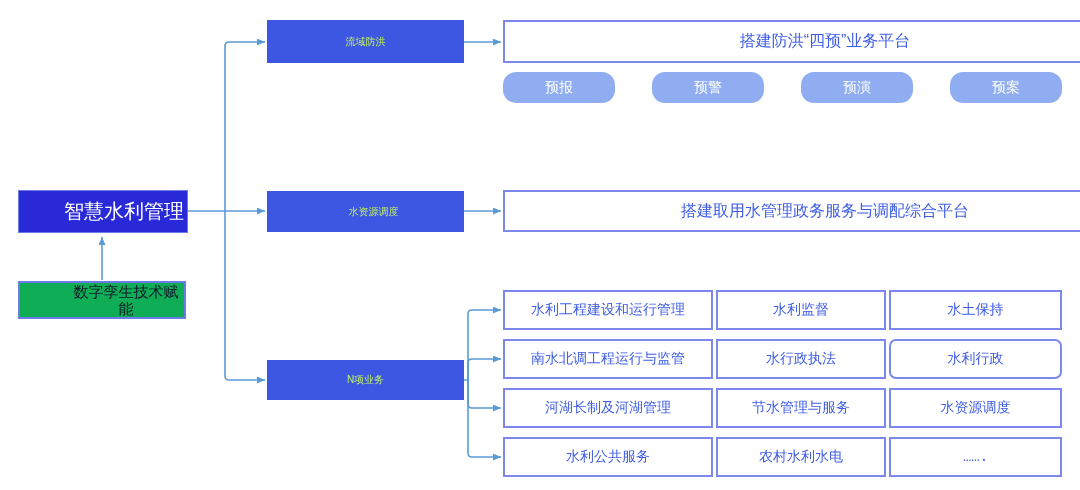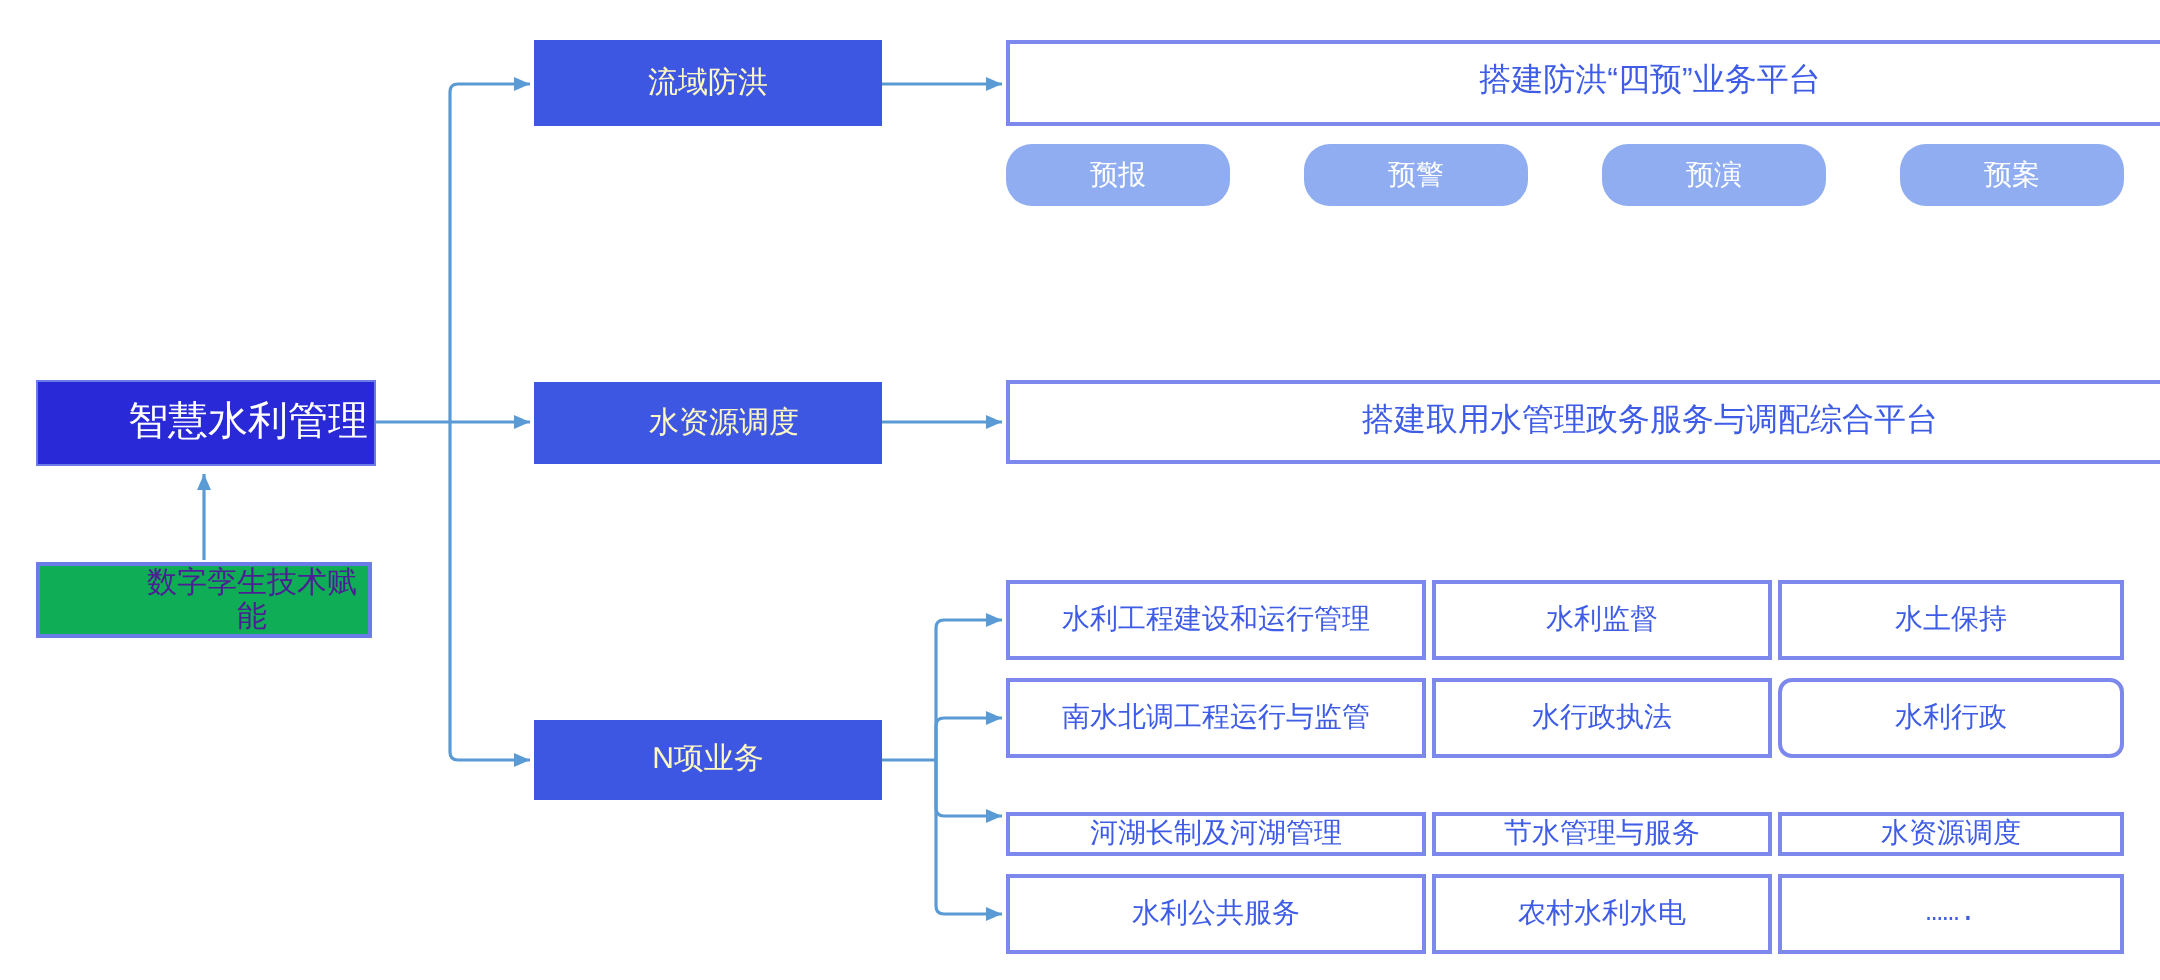--- a/index.html
+++ b/index.html
@@ -17,27 +17,27 @@
     box-sizing:border-box; text-align:center; z-index:1; line-height:1.15;
   }
   .root-node {
     left:18px; top:190px; width:170px; height:43px;
     background:var(--root-bg); color:#ffffff; font-size:20px;
     border:1px solid #6b7ce8;
     padding-left:42px;
   }
   .enabler-node {
     left:18px; top:281px; width:168px; height:38px;
-    background:var(--enabler-bg); color:#4c1d95; font-size:15px;
+    background:var(--enabler-bg); color:#0f172a; font-size:15px;
     border:2px solid #6b7ce8;
     padding-left:48px;
   }
   .branch-node {
-    left:267px; width:174px;
-    background:var(--branch-bg); color:#fef9c3; font-size:15px;
+    left:267px; width:197px;
+    background:var(--branch-bg); color:#bef264; font-size:10px;
   }
   #branch-flood { top:20px;  height:43px; }
   #branch-water { top:191px; height:41px;padding-left:16px; }
   #branch-n     { top:360px; height:40px; }
 
   .platform-box {
     left:503px; width:644px;
     background:#ffffff; border:2px solid var(--box-border);
     color:var(--box-text); font-size:16px;
   }
@@ -51,21 +51,21 @@
   .chip {
     width:112px; height:31px; background:var(--chip-bg); color:#ffffff;
     font-size:14px; display:flex; align-items:center; justify-content:center;border-radius:13px;
   }
 
   .grid-row {
     position:absolute; left:503px; width:559px; height:40px;
     display:flex; justify-content:space-between; z-index:1;font-family:Liberation Mono, monospace;
   }
   #grid-row-0 { top:290px; } #grid-row-1 { top:339px; }
-  #grid-row-2 { top:388px;align-items:flex-end; } #grid-row-3 { top:437px; }
+  #grid-row-2 { top:388px; } #grid-row-3 { top:437px; }
   .grid-cell {
     background:#ffffff; border:2px solid var(--box-border);
     color:var(--box-text); font-size:14px; box-sizing:border-box;
     display:flex; align-items:center; justify-content:center; text-align:center;
   }
   .c1 { width:210px; } .c2 { width:170px; } .c3 { width:173px; }
   .rounded { border-radius:7px;text-align:center; }
 </style>
 </head>
 <body>

